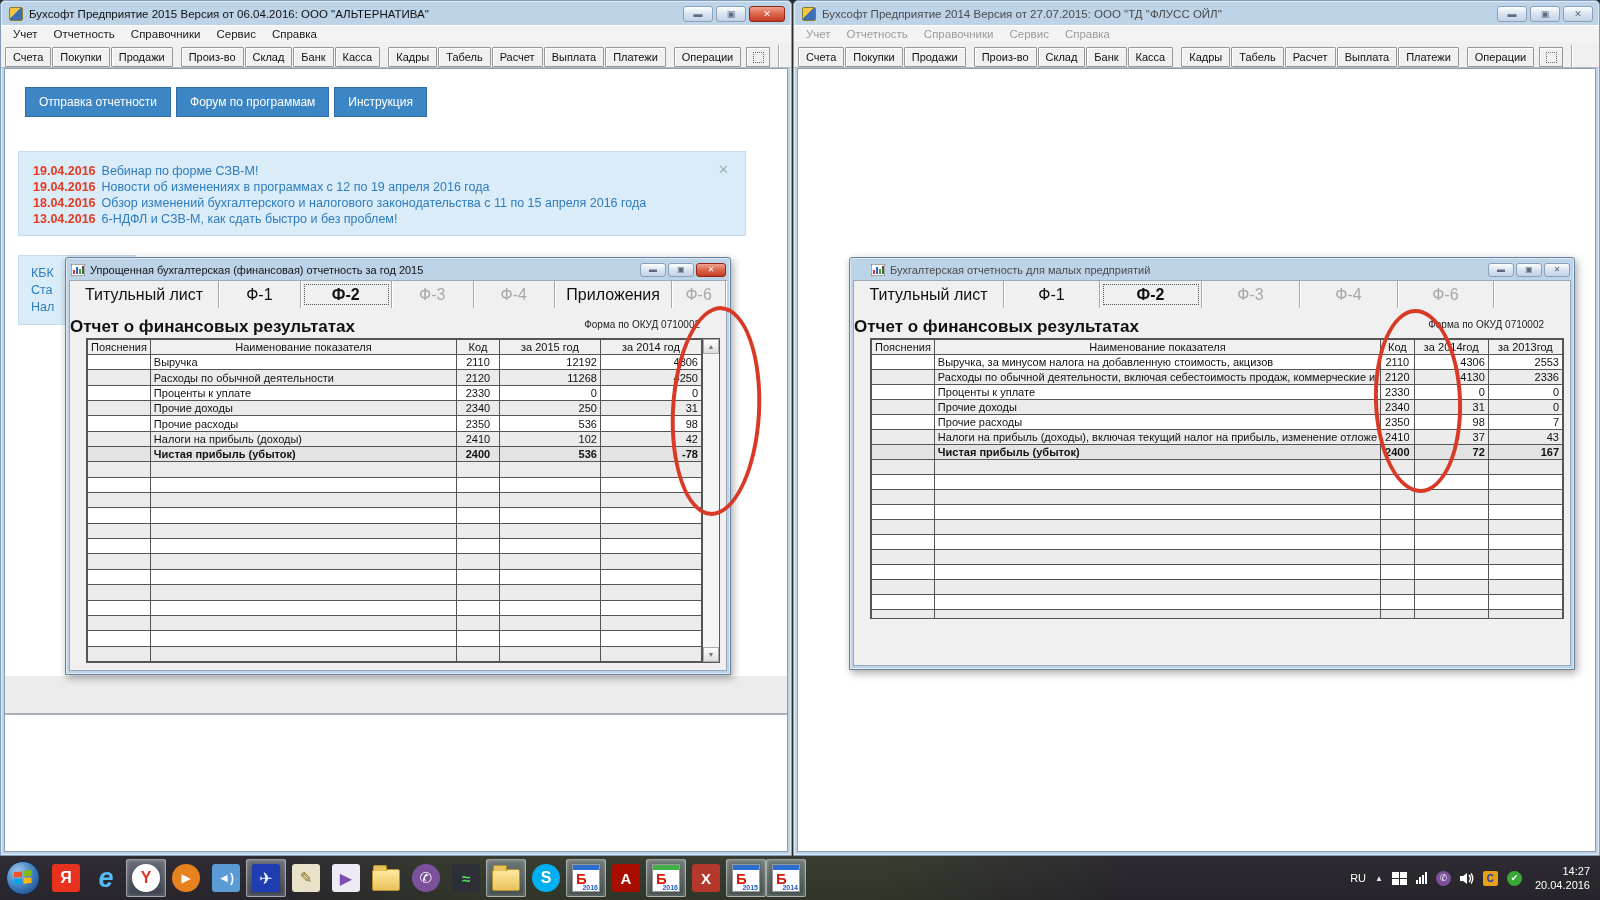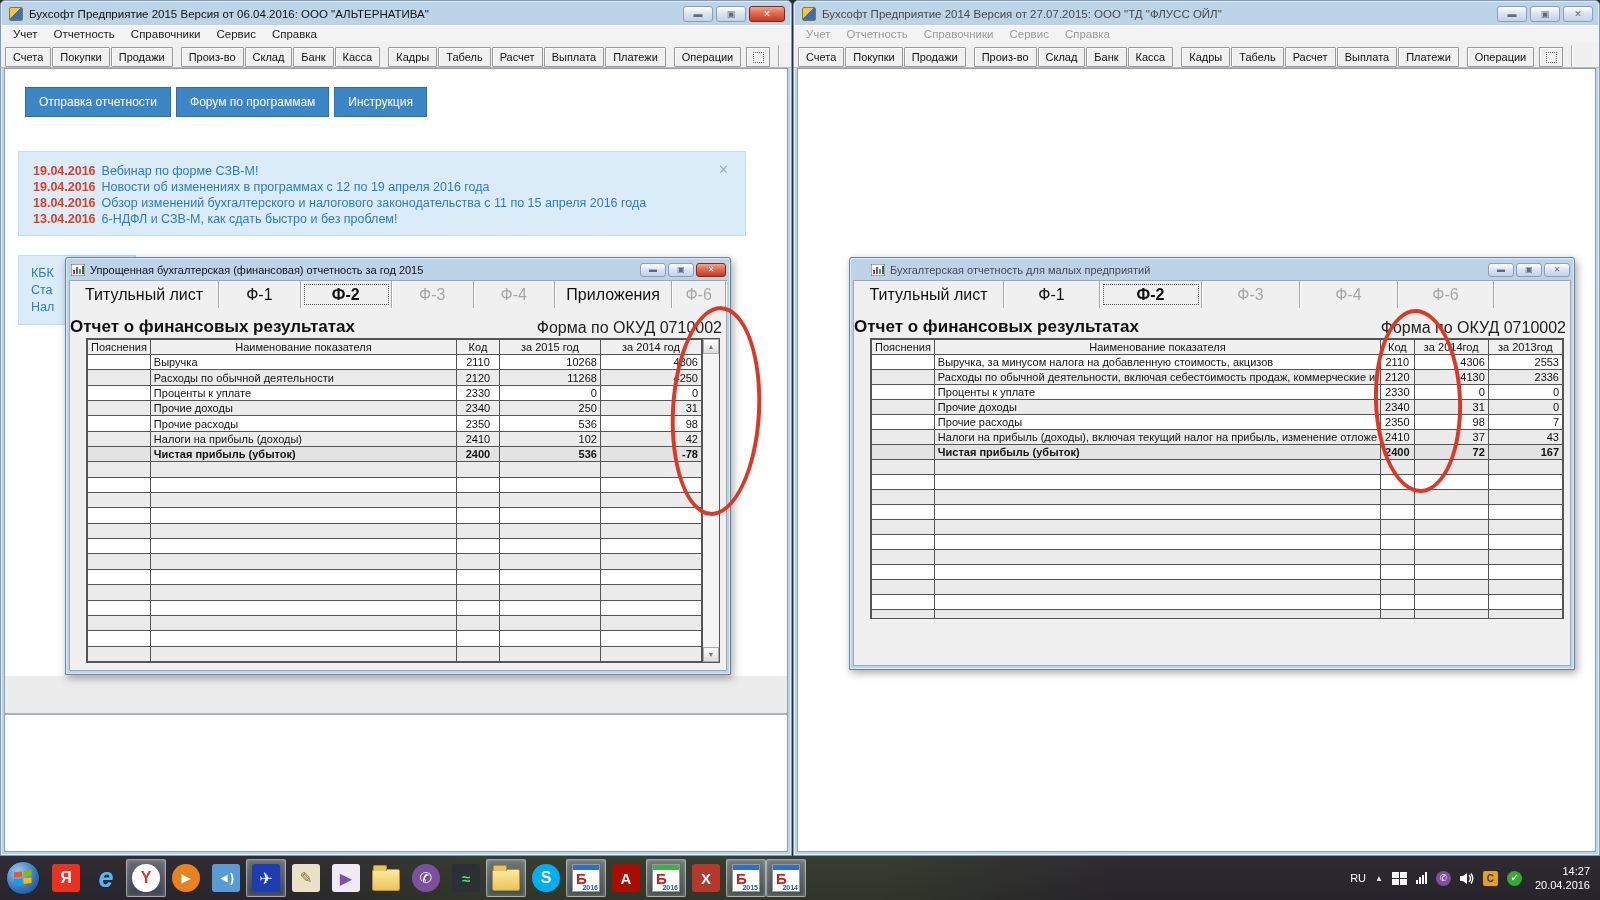--- a/index.html
+++ b/index.html
@@ -60,21 +60,21 @@
   .dlg-controls .ctrl.close-red { width:30px; }
   .dlg-body { position:absolute; left:3px; right:3px; top:22px; bottom:3px; background:#f0f0f0; border:1px solid #9aa8b8; }
 
   .tabs { height:27px; display:flex; background:#f0f0f0; }
   .tab { display:flex; align-items:center; justify-content:center; font-size:16px; color:#111; border-right:1px solid #a8a8a8; box-shadow:1px 0 0 #fff; white-space:nowrap; overflow:hidden; }
   .tab.active { outline:1px dotted #555; outline-offset:-4px; font-weight:bold; }
   .tab.disabled { color:#a8a8a8; }
 
   .report-head { position:relative; height:30px; }
   .report-title { position:absolute; left:0; right:8px; top:9px; text-align:left; font-size:17px; font-weight:bold; color:#111; }
-  .okud { position:absolute; right:4px; top:11px; font-size:16px; color:#222; }
+  .okud { position:absolute; right:26px; top:11px; font-size:10px; color:#222; }
 
   .grid-wrap { position:absolute; left:16px; right:6px; background:#fff; border:1px solid #555; display:flex; overflow:hidden; }
   #dlg-left  .grid-wrap { top:57px; bottom:7px; }
   #dlg-right .grid-wrap { top:57px; bottom:46px; }
   .grid { flex:1; border-collapse:collapse; table-layout:fixed; font-size:11px; color:#111; }
   .grid th { background:#f0f0f0; font-weight:normal; text-align:center; }
   .grid th, .grid td { border:1px solid #555; height:15px; padding:0 3px; overflow:hidden; white-space:nowrap; }
   .grid td.c-name { text-align:left; }
   .grid td.c-code { text-align:center; }
   .grid td.c-y1, .grid td.c-y2 { text-align:right; }
@@ -220,21 +220,21 @@
                   <th>Код</th>
                   <th>за 2015 год</th>
                   <th>за 2014 год</th>
                 </tr>
               </thead>
               <tbody>
                 <tr>
                   <td class="c-expl"></td>
                   <td class="c-name">Выручка</td>
                   <td class="c-code">2110</td>
-                  <td class="c-y1">10268</td>
+                  <td class="c-y1">12192</td>
                   <td class="c-y2">4306</td>
                 </tr>
                 <tr>
                   <td class="c-expl"></td>
                   <td class="c-name">Расходы по обычной деятельности</td>
                   <td class="c-code">2120</td>
                   <td class="c-y1">11268</td>
                   <td class="c-y2">4250</td>
                 </tr>
                 <tr>

